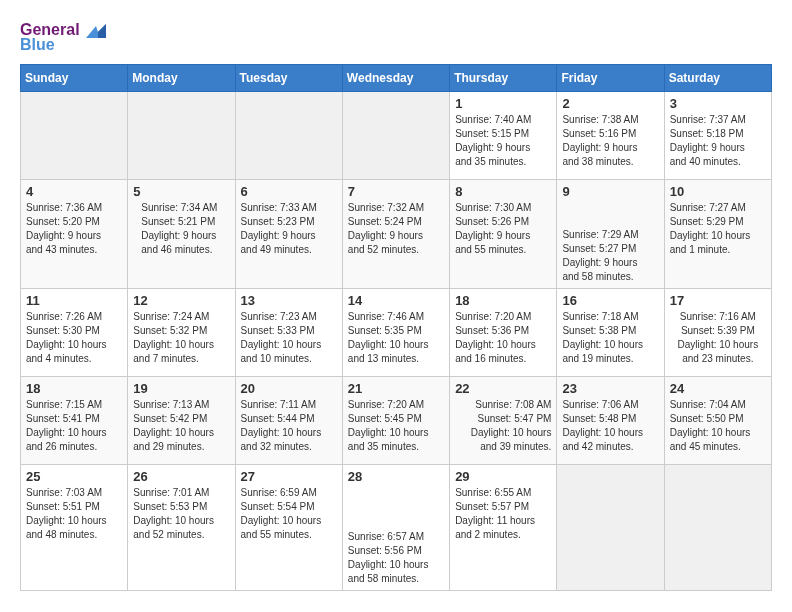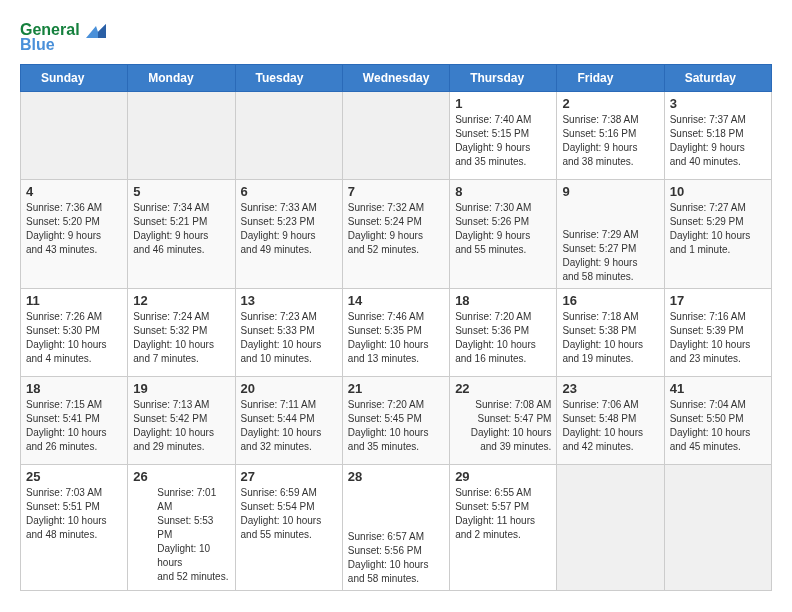--- a/index.html
+++ b/index.html
@@ -34,21 +34,21 @@
     table {
       width: 100%;
       border-collapse: collapse;
       table-layout: fixed;
     }
     th {
       background: #3a7dc9;
       color: #fff;
       font-size: 12px;
       font-weight: bold;
-      padding: 6px 20px;
+      padding: 6px 4px;
       text-align: left;
       border: 1px solid #2a6ab8;
     }
     td {
       border: 1px solid #ccc;
       vertical-align: top;
       padding: 4px 5px;
       font-size: 10.5px;
       color: #333;
       min-height: 80px;
@@ -69,21 +69,21 @@
     tr:nth-child(even) td { background: #f9f9f9; }
     tr:nth-child(odd) td { background: #ffffff; }
     .empty-cell { background: #f0f0f0 !important; }
   </style>
 </head>
 <body>
 
 <div class="header">
   <div class="logo">
   <div style="display:flex;flex-direction:column;line-height:1.2;">
-    <span style="font-size:16px;font-weight:bold;color:#15803d;">General
+    <span style="font-size:16px;font-weight:bold;color:#701a75;">General
       <svg width="20" height="14" viewBox="0 0 20 14" style="vertical-align:middle;margin-left:2px;">
         <polygon points="0,14 10,2 12,8 20,0 18,14" fill="#4a90d9"></polygon>
         <polygon points="12,8 20,0 20,14 12,14" fill="#2a5fa5"></polygon>
       </svg>
     </span>
     <span style="font-size:16px;font-weight:bold;color:#4a90d9;margin-top:-4px;">Blue</span>
   </div>
 </div>
   <div class="title-block">
     <div class="month-title"></div>
@@ -134,21 +134,21 @@
       <tr>
         <td>
           <span class="day-num">4</span>
           <div class="cell-info" style="white-space: pre-line;">Sunrise: 7:36 AM
 Sunset: 5:20 PM
 Daylight: 9 hours
 and 43 minutes.</div>
         </td>
         <td>
           <span class="day-num">5</span>
-          <div class="cell-info" style="white-space: pre-line;">Sunrise: 7:34 AM
+          <div class="cell-info" style="white-space: pre-line; margin-left: 8px;">Sunrise: 7:34 AM
 Sunset: 5:21 PM
 Daylight: 9 hours
 and 46 minutes.</div>
         </td>
         <td>
           <span class="day-num">6</span>
           <div class="cell-info" style="white-space: pre-line;">Sunrise: 7:33 AM
 Sunset: 5:23 PM
 Daylight: 9 hours
 and 49 minutes.</div>
@@ -220,21 +220,21 @@
         </td>
         <td>
           <span class="day-num">16</span>
           <div class="cell-info" style="white-space: pre-line;">Sunrise: 7:18 AM
 Sunset: 5:38 PM
 Daylight: 10 hours
 and 19 minutes.</div>
         </td>
         <td>
           <span class="day-num">17</span>
-          <div class="cell-info" style="white-space: pre-line;">Sunrise: 7:16 AM
+          <div class="cell-info" style="white-space: pre-line; text-align: center;">Sunrise: 7:16 AM
 Sunset: 5:39 PM
 Daylight: 10 hours
 and 23 minutes.</div>
         </td>
       </tr>
       <tr>
         <td>
           <span class="day-num">18</span>
           <div class="cell-info" style="white-space: pre-line;">Sunrise: 7:15 AM
 Sunset: 5:41 PM
@@ -270,38 +270,38 @@
 and 39 minutes.</div>
         </td>
         <td>
           <span class="day-num">23</span>
           <div class="cell-info" style="white-space: pre-line;">Sunrise: 7:06 AM
 Sunset: 5:48 PM
 Daylight: 10 hours
 and 42 minutes.</div>
         </td>
         <td>
-          <span class="day-num">41</span>
+          <span class="day-num">24</span>
           <div class="cell-info" style="white-space: pre-line;">Sunrise: 7:04 AM
 Sunset: 5:50 PM
 Daylight: 10 hours
 and 45 minutes.</div>
         </td>
       </tr>
       <tr>
         <td>
           <span class="day-num">25</span>
           <div class="cell-info" style="white-space: pre-line;">Sunrise: 7:03 AM
 Sunset: 5:51 PM
 Daylight: 10 hours
 and 48 minutes.</div>
         </td>
         <td>
           <span class="day-num">26</span>
-          <div class="cell-info" style="white-space: pre-line; margin-left: 24px;">Sunrise: 7:01 AM
+          <div class="cell-info" style="white-space: pre-line;">Sunrise: 7:01 AM
 Sunset: 5:53 PM
 Daylight: 10 hours
 and 52 minutes.</div>
         </td>
         <td>
           <span class="day-num">27</span>
           <div class="cell-info" style="white-space: pre-line;">Sunrise: 6:59 AM
 Sunset: 5:54 PM
 Daylight: 10 hours
 and 55 minutes.</div>

